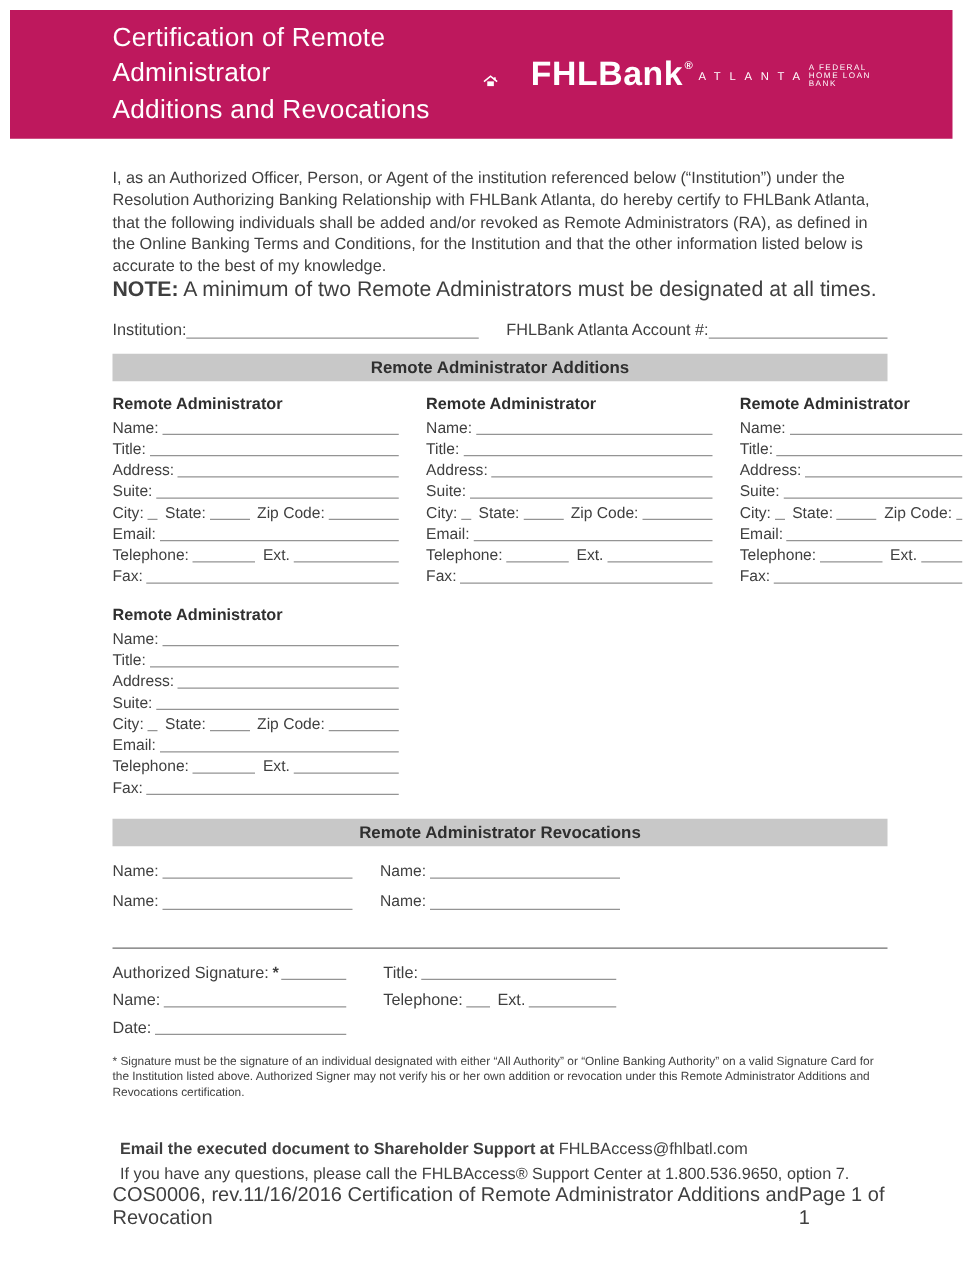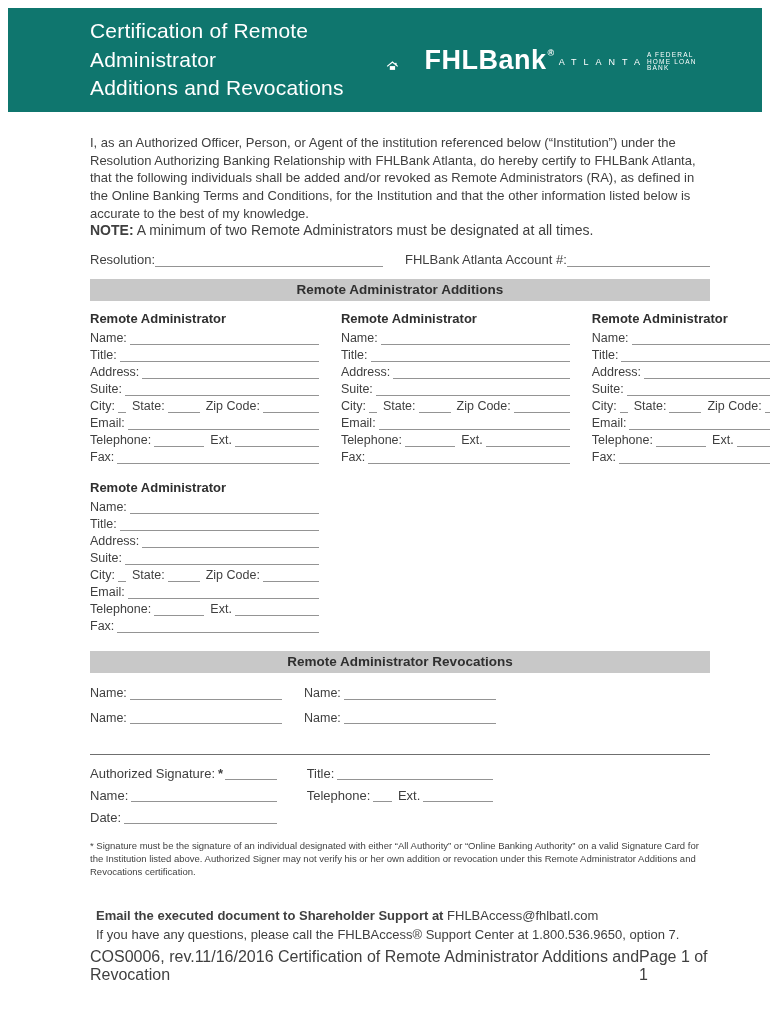--- a/index.html
+++ b/index.html
@@ -1,33 +1,33 @@
 <!DOCTYPE html>
 <html><head>
 <meta charset="utf-8">
 <style>
   * { margin:0; padding:0; box-sizing:border-box; }
   html,body { background:#ffffff; }
   body { font-family:"Liberation Sans", sans-serif; color:#3f3f3f; }
   .page { width:770px; height:1024px; background:#fff; display:flex; flex-direction:column; overflow:hidden; }
 
   
-  .banner { margin:8px 8px 0 8px; height:104px; background:#0f766e; display:flex; align-items:center; justify-content:space-between; padding:0 42px 0 82px; }
+  .banner { margin:8px 8px 0 8px; height:104px; background:#be185d; display:flex; align-items:center; justify-content:space-between; padding:0 42px 0 82px; }
   .banner-title { color:#ffffff; font-size:21px; line-height:1.35; font-weight:400; letter-spacing:0.2px; }
   .logo { color:#ffffff; display:flex; flex-direction:row; align-items:center; line-height:1; }
   .logo-house { height:15px; margin-bottom:1px; align-self:flex-end; margin-right:26px; }
   .logo-word { font-size:27px; font-weight:bold; letter-spacing:0.5px; display:flex; align-items:flex-start; }
   .logo-reg { font-size:9px; margin-top:2px; margin-left:1px; }
   .logo-atlanta { font-size:9px; letter-spacing:7px; margin-top:4px; text-indent:4px; }
   .logo-tagline { font-size:6.5px; letter-spacing:1.2px; margin-top:4px; }
 
   
   .content { padding:0 60px 0 90px; display:flex; flex-direction:column; flex:1; }
   .intro { margin-top:22px; font-size:13px; line-height:1.36; }
-  .note { margin-top:0; font-size:14px; }
+  .note { margin-top:0; font-size:17px; }
   .bold { font-weight:bold; }
 
   .field-row { display:flex; align-items:flex-end; font-size:12.5px; line-height:1; margin-bottom:4.5px; }
   .field-row .lbl { white-space:nowrap; padding-right:3px; }
   .line { flex:1 1 auto; border-bottom:1px solid #949494; height:12px; min-width:8px; }
   .line.fx { flex:0 0 auto; }
   .gap { margin-left:6px; }
 
   .acct-row { display:flex; margin-top:14px; font-size:13px; align-items:flex-end; }
   .acct-row .half-l { flex:1 1 auto; display:flex; align-items:flex-end; margin-right:22px; }
@@ -82,21 +82,21 @@
 
   <div class="content">
 
     <div class="intro">I, as an Authorized Officer, Person, or Agent of the institution referenced below (“Institution”) under the Resolution Authorizing Banking Relationship with FHLBank Atlanta, do hereby certify to FHLBank Atlanta, that the following individuals shall be added and/or revoked as Remote Administrators (RA), as defined in the Online Banking Terms and Conditions, for the Institution and that the other information listed below is accurate to the best of my knowledge.</div>
     <div class="note">
       <span class="bold">NOTE:</span><span> A minimum of two Remote Administrators must be designated at all times.</span>
     </div>
 
     <div class="acct-row">
       <div class="half-l">
-        <span class="lbl">Resolution:</span>
+        <span class="lbl">Institution:</span>
         <span class="line"></span>
       </div>
       <div class="half-r">
         <span class="lbl">FHLBank Atlanta Account #:</span>
         <span class="line"></span>
       </div>
     </div>
 
     <div class="section-bar">Remote Administrator Additions</div>
 

